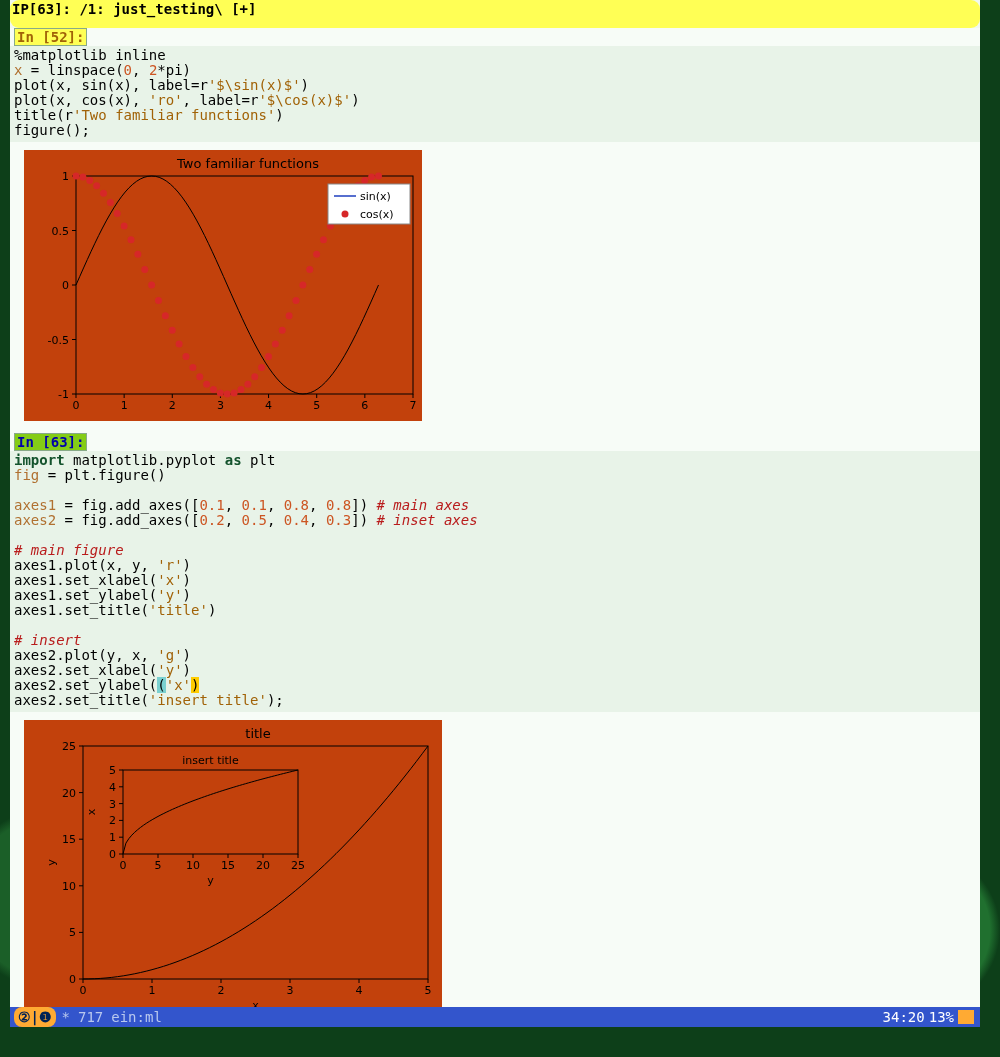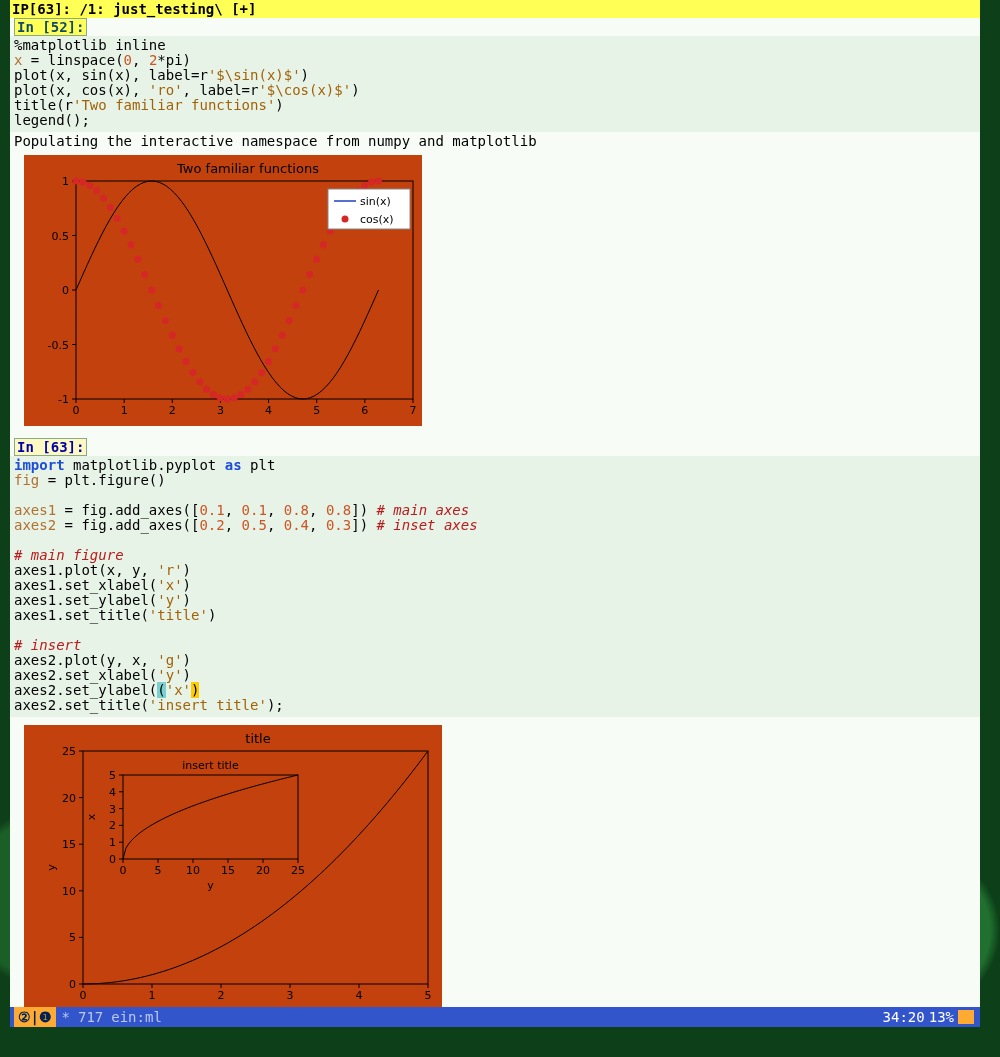--- a/index.html
+++ b/index.html
@@ -32,24 +32,25 @@
     height: 1027px;
     background: #f0f8f0;
     display: flex;
     flex-direction: column;
   }
   .tab-bar {
     background: #ffff55;
     color: #000;
     font-weight: bold;
     padding: 0 2px;
-    height: 18px;
+    height: 28px;
     line-height: 18px;
     font-size: 14px;
     white-space: pre;
+    border-radius: 9px;
   }
   .content {
     flex: 1;
     overflow: hidden;
     background: #f7fcf7;
     position: relative;
   }
   .status-bar {
     background: #3355cc;
     color: #ffffff;
@@ -60,58 +61,58 @@
     align-items: center;
     font-size: 14px;
     position: relative;
   }
   .status-bar .blob-left {
     background: #ffaa33;
     color: #002255;
     font-weight: bold;
     padding: 0 4px;
     margin-right: 6px;
-    border-radius: 0;
+    border-radius: 8px;
   }
   .status-bar .seg { margin-right: 8px; white-space: pre; }
   .status-bar .seg.bold { font-weight: bold; }
   .status-bar .grey { color: #b9c8ee; }
   .status-bar .right { position: absolute; right: 6px; display:flex; align-items:center; gap:4px; }
   .status-bar .orange-chip { width:16px; height:14px; background:#ffaa33; display:inline-block; }
 
   .cell-prompt {
     display: inline-block;
     background: #ffff55;
-    color: #0c4a6e;
+    color: #a16207;
     font-weight: bold;
     border: 1px solid #88aa88;
     padding: 0 2px;
     margin-left: 4px;
   }
   .cell-prompt.active {
-    background: #fef9c3;
+    background: #84cc16;
     color: #0000aa;
   }
   .code-block {
     background: #e8f3e8;
     color: #000;
     white-space: pre;
     padding: 2px 4px 4px 4px;
     margin: 0 0 2px 0;
     line-height: 15px;
     font-size: 14px;
   }
   .out-text {
     white-space: pre;
     color: #000;
     padding: 0 4px;
     line-height: 15px;
   }
 
-  .tok-kw   { color: #1d4ed8; font-weight: bold; }
+  .tok-kw   { color: #14532d; font-weight: bold; }
   .tok-var  { color: #b07030; }
   .tok-num  { color: #cc5522; }
   .tok-str  { color: #a16207; }
   .tok-cmt  { color: #b91c1c; font-style: italic; }
   .cursor-block { background:#ffcc00; }
   .cursor-mark  { background:#7ad0d0; }
 
   .chart-wrap {
     background: #c2410c;
     display: inline-block;
@@ -138,22 +139,21 @@
 
   <div class="content">
 
     <div>
       <span class="cell-prompt">In [52]:</span>
       <div class="code-block"><span>%matplotlib inline</span>
 <span class="tok-var">x </span><span>= linspace(</span><span class="tok-num">0</span><span>, </span><span class="tok-num">2</span><span>*pi)</span>
 <span>plot(x, sin(x), label=r</span><span class="tok-str">'$\sin(x)$'</span><span>)</span>
 <span>plot(x, cos(x), </span><span class="tok-str">'ro'</span><span>, label=r</span><span class="tok-str">'$\cos(x)$'</span><span>)</span>
 <span>title(r</span><span class="tok-str">'Two familiar functions'</span><span>)</span>
-<span>legend();</span></div>
-      <div class="out-text">Populating the interactive namespace from numpy and matplotlib</div>
+<span>figure();</span></div>
 
       
       <div class="chart-wrap">
         <svg id="chart1" width="390" height="260">
           <text class="title" x="220" y="14">Two familiar functions</text>
           <g id="c1plot" class="axis">
               <rect x="48" y="22" width="337" height="218" fill="none" stroke="#000"></rect>
               <line x1="48" y1="240" x2="48" y2="244" stroke="#000"></line>
               <text x="48" y="255" text-anchor="middle">0</text>
               <line x1="96.14285714285714" y1="240" x2="96.14285714285714" y2="244" stroke="#000"></line>

